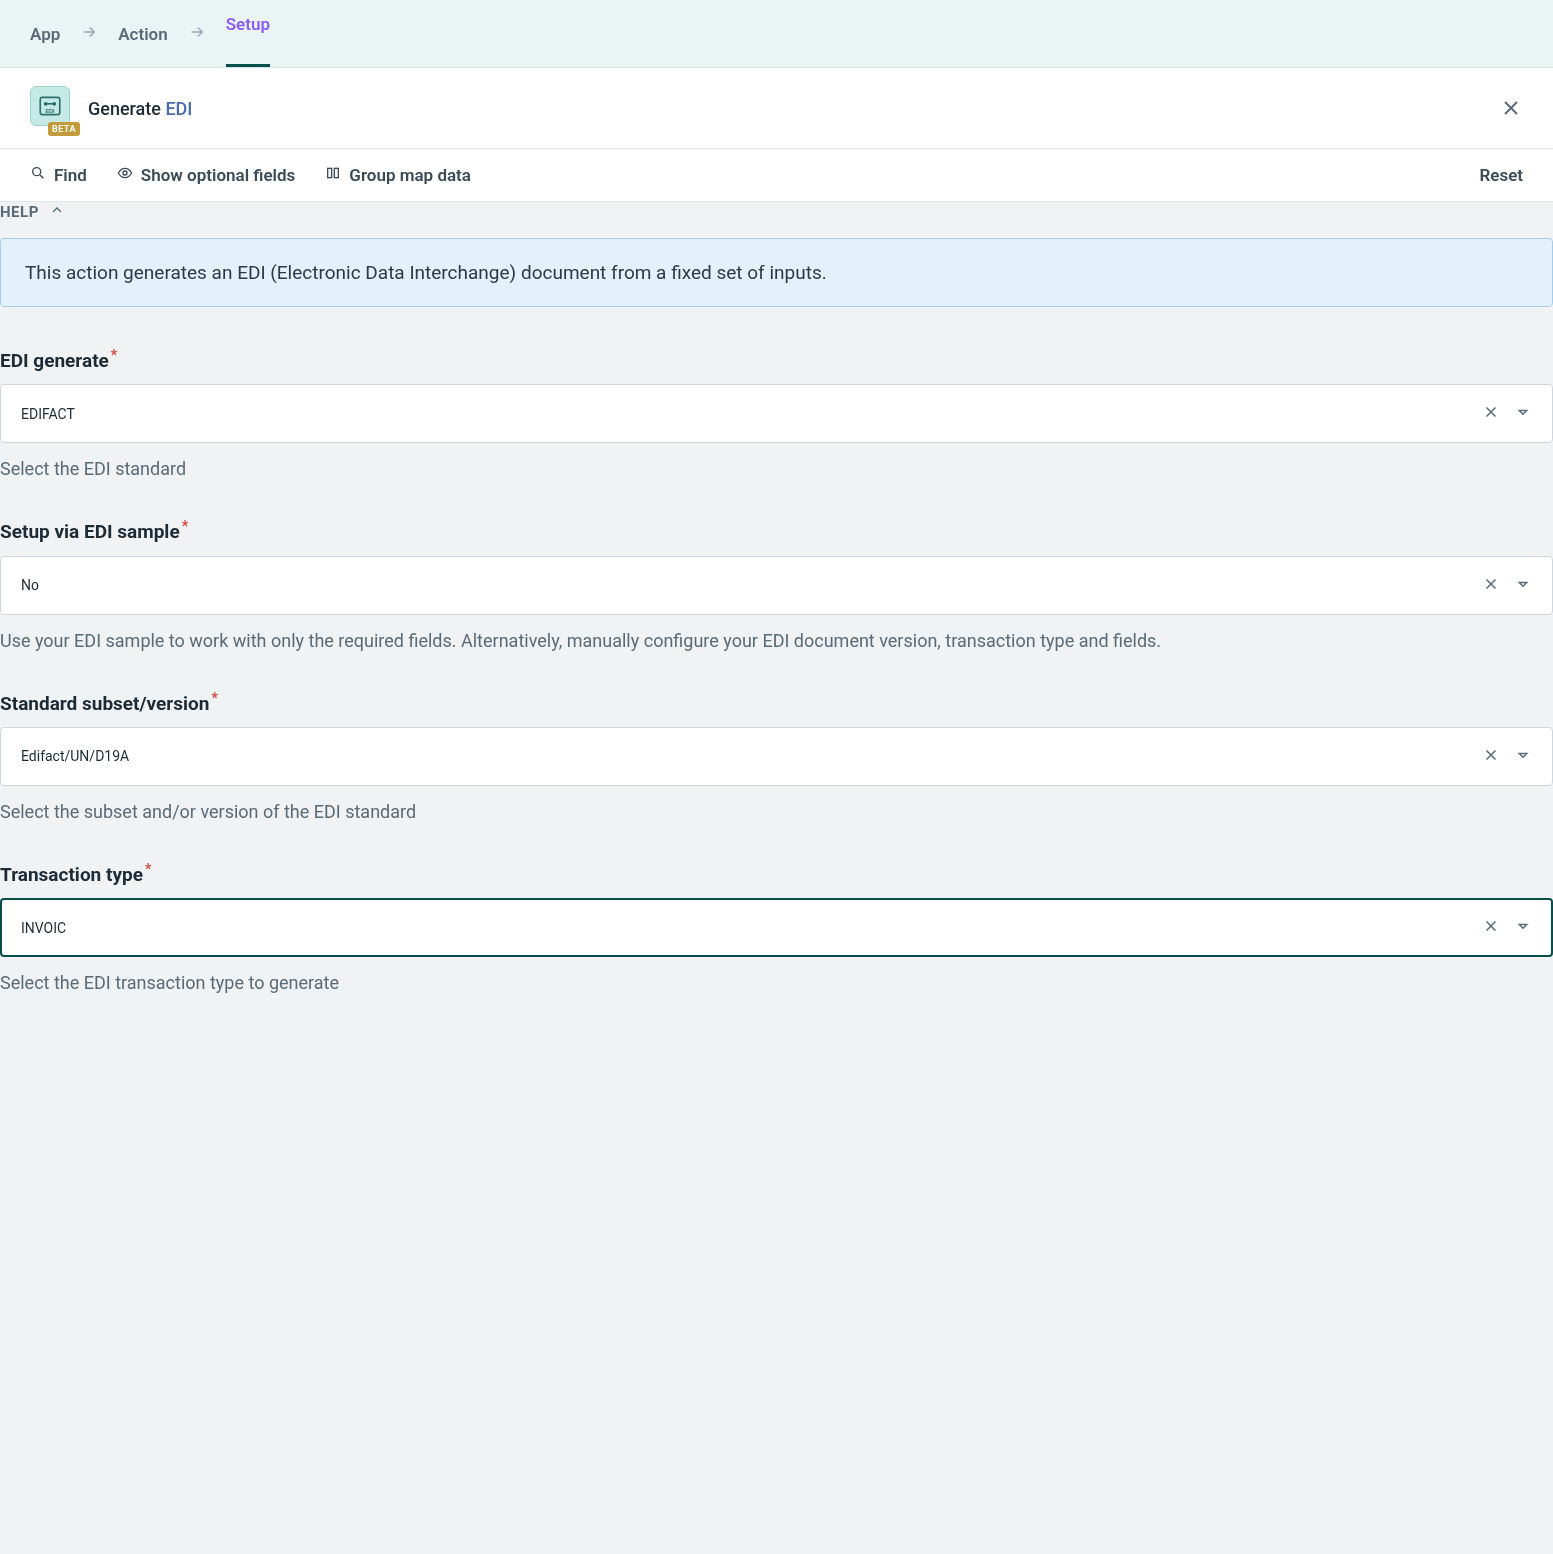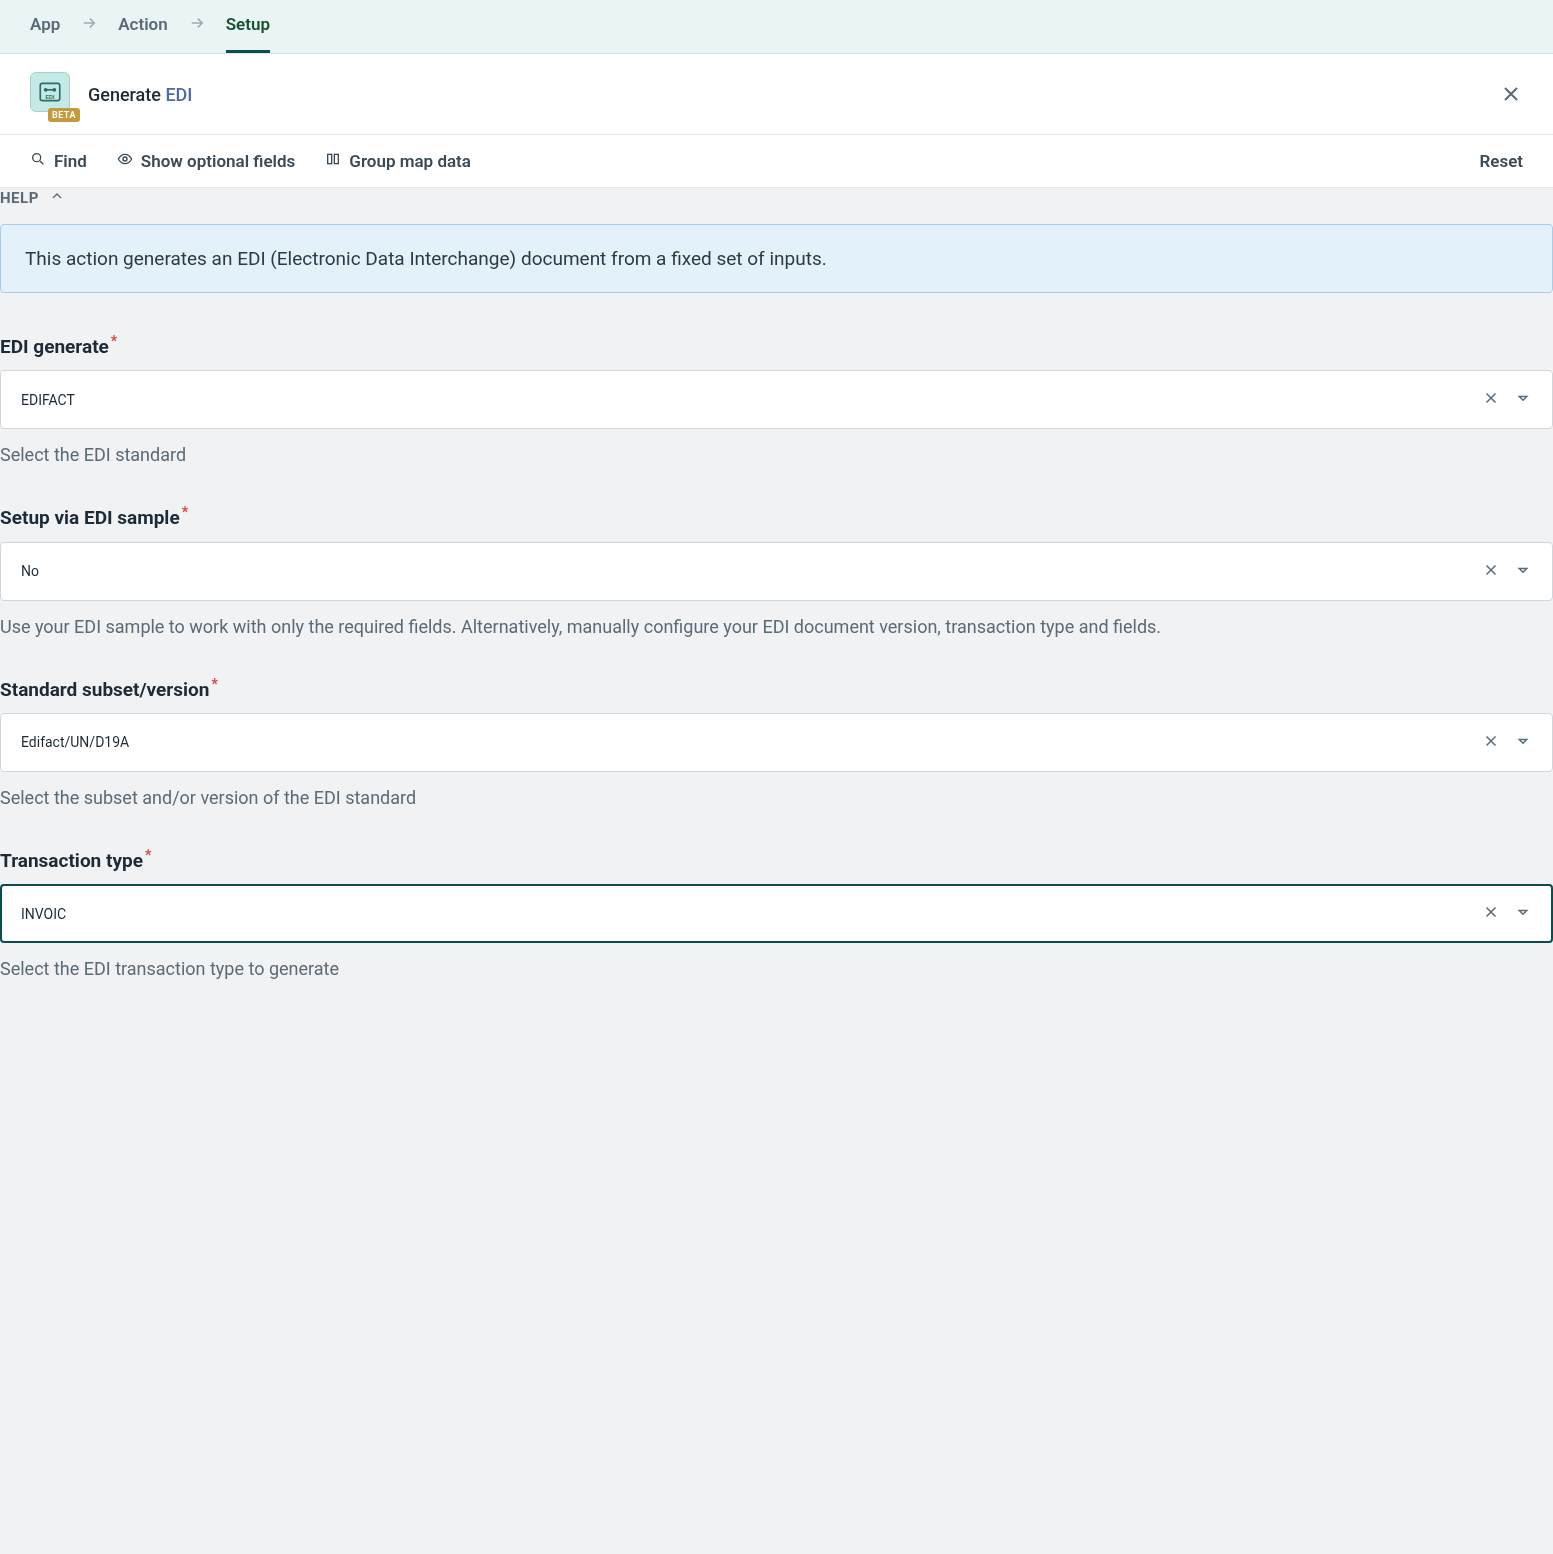--- a/index.html
+++ b/index.html
@@ -11,32 +11,32 @@
   font-family: -apple-system, BlinkMacSystemFont, "Segoe UI", Roboto, Helvetica, Arial, sans-serif;
   background: #f0f2f4;
   color: #1c2b36;
   font-size: 18px;
 }
 .breadcrumb-bar {
   background: #eaf4f4;
   border-bottom: 1px solid #d4e5e5;
   padding: 14px 30px;
   display: flex;
-  align-items: flex-start;
+  align-items: center;
   gap: 20px;
 }
 .breadcrumb-item {
   color: #5a6b77;
   font-weight: 600;
   font-size: 17px;
 }
 .breadcrumb-item.active {
-  color: #14532d;
+  color: #8b5cf6;
   border-bottom: 3px solid #0a4d4d;
-  padding-bottom: 16px;
+  padding-bottom: 30px;
   margin-bottom: -14px;
 }
 .breadcrumb-arrow {
   color: #9aa8b3;
 }
 .header-bar {
   background: #fff;
   border-bottom: 1px solid #e2e7eb;
   padding: 18px 30px;
   display: flex;

